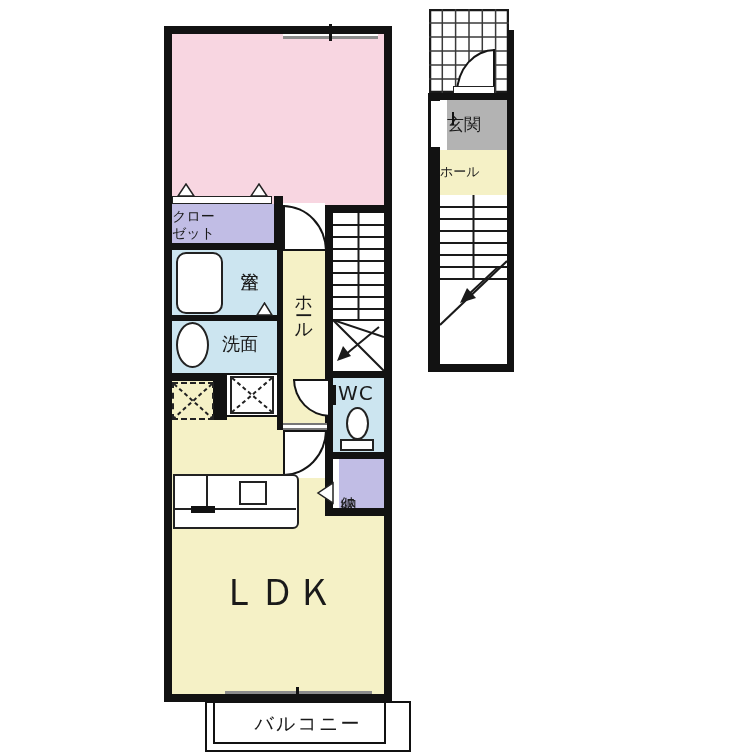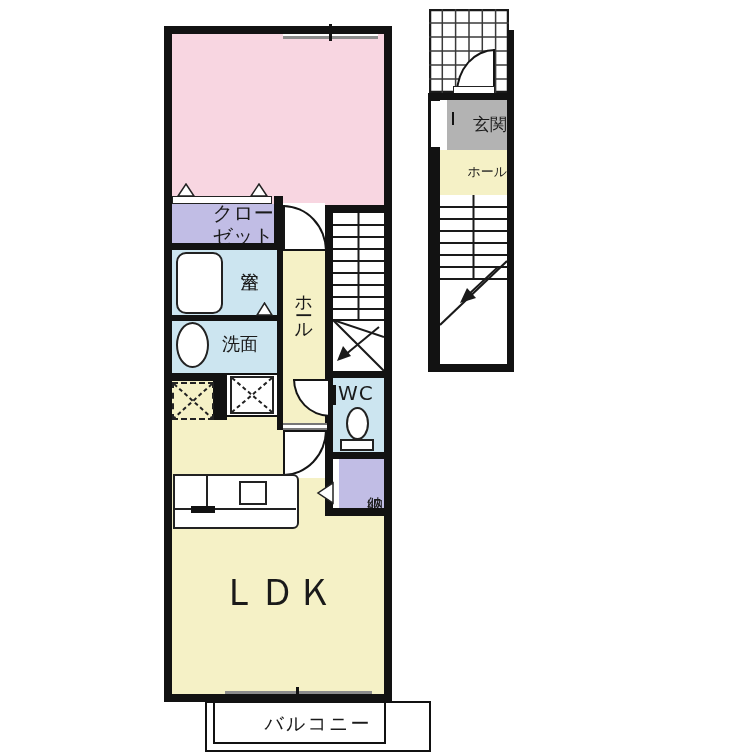--- a/index.html
+++ b/index.html
@@ -1,20 +1,20 @@
 <!DOCTYPE html>
 <html style="--room-pink: #F8D6E1; --room-lavender: #C1BDE5; --room-blue: #CCE5F0; --room-yellow: #F5F1C6; --room-gray: #B3B3B3; --wall: #121212; --window: #8C8C8C;"><head>
 <meta charset="utf-8">
 <style>
   html,body{margin:0;padding:0;background:#fff;}
   #page{position:relative;width:756px;height:756px;background:#ffffff;overflow:hidden;
         font-family:"DejaVu Sans",sans-serif;color:#111;}
   .abs{position:absolute;box-sizing:border-box;}
   .wall{background:var(--wall);}
-  .room{display:flex;align-items:center;justify-content:flex-end;text-align:center;}
+  .room{display:flex;align-items:center;justify-content:flex-start;text-align:center;}
   .pink{background:var(--room-pink);}
   .lav{background:var(--room-lavender);}
   .blue{background:var(--room-blue);}
   .yel{background:var(--room-yellow);}
   .gray{background:var(--room-gray);}
   .white{background:#ffffff;}
   .vert{writing-mode:vertical-rl;}
   .lbl{color:#1a1a1a;line-height:1.15;white-space:nowrap;}
   .door{background:#fff;border:2px solid #141414;}
   .win{background:#fff;border-top:3px solid var(--window);border-bottom:3px solid var(--window);}
@@ -26,21 +26,21 @@
 </head>
 <body>
 
 <div id="page">
 
   <div class="abs pink" style="left:172px;top:34px;width:212px;height:171px;"></div>
   <div class="abs yel" style="left:172px;top:381px;width:153px;height:313px;"></div>
   <div class="abs yel" style="left:325px;top:516px;width:59px;height:178px;"></div>
   <div class="abs yel" style="left:283px;top:250px;width:42px;height:180px;"></div>
   <div class="abs lav room" style="left:172px;top:204px;width:102px;height:41px;">
-    <div class="lbl" style="font-size:20px;">
+    <div class="lbl" style="font-size:14px;">
       <div>クロー</div>
       <div>ゼット</div>
     </div>
   </div>
   <div class="abs blue" style="left:172px;top:250px;width:105px;height:67px;"></div>
   <div class="abs blue" style="left:172px;top:321px;width:105px;height:52px;"></div>
   <div class="abs blue" style="left:333px;top:378px;width:51px;height:74px;"></div>
   <div class="abs lav room" style="left:339px;top:459px;width:45px;height:49px;">
     <div class="lbl vert" style="font-size:16px;">収納</div>
   </div>
@@ -139,21 +139,21 @@
   <div class="abs" style="left:164px;top:26px;width:228px;height:676px;border:8px solid var(--wall);"></div>
 
   <div class="abs lbl vert" style="left:239px;top:258px;font-size:18px;">浴室</div>
   <div class="abs lbl" style="left:222px;top:334px;font-size:18px;">洗面</div>
   <div class="abs lbl vert" style="left:293px;top:283px;font-size:18px;letter-spacing:3px;">ホール</div>
   <div class="abs lbl" style="left:338px;top:382px;font-size:20px;letter-spacing:1px;">WC</div>
   <div class="abs lbl" style="left:172px;top:568px;width:212px;text-align:center;font-size:38px;line-height:1.3;">
     <div>ＬＤＫ</div>
   </div>
 
-  <div class="abs" style="left:205px;top:701px;width:226px;height:51px;border:2.5px solid #111;background:#fff;">
+  <div class="abs" style="left:205px;top:701px;width:206px;height:51px;border:2.5px solid #111;background:#fff;">
     <div class="abs" style="left:6px;top:-1px;width:173px;height:42px;border:2px solid #111;border-top:none;"></div>
     <div class="abs lbl" style="left:0;top:10px;width:100%;text-align:center;font-size:19px;letter-spacing:2px;">バルコニー</div>
   </div>
 
   <svg class="abs" style="left:429px;top:9px;" width="80" height="84" viewBox="0 0 80 84">
     <rect x="1" y="1" width="78" height="82" fill="#fff" stroke="#1a1a1a" stroke-width="2.5"></rect>
     <g stroke="#3a3a3a" stroke-width="1.5">
       <line x1="13.3" y1="0" x2="13.3" y2="84"></line>
         <line x1="26.6" y1="0" x2="26.6" y2="84"></line>
       <line x1="40" y1="0" x2="40" y2="84"></line>

